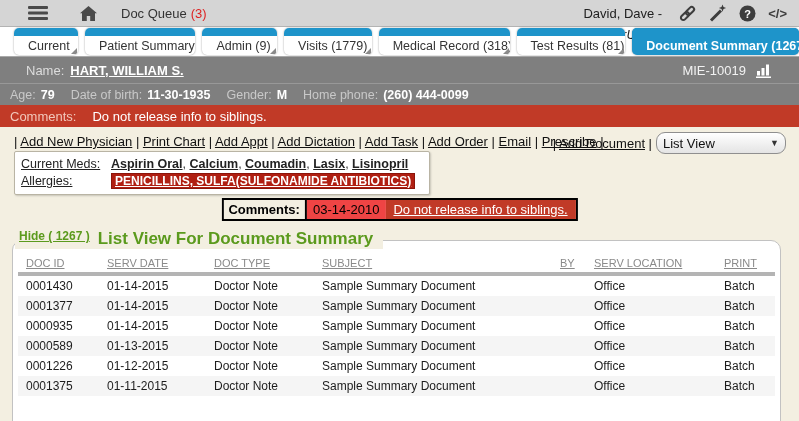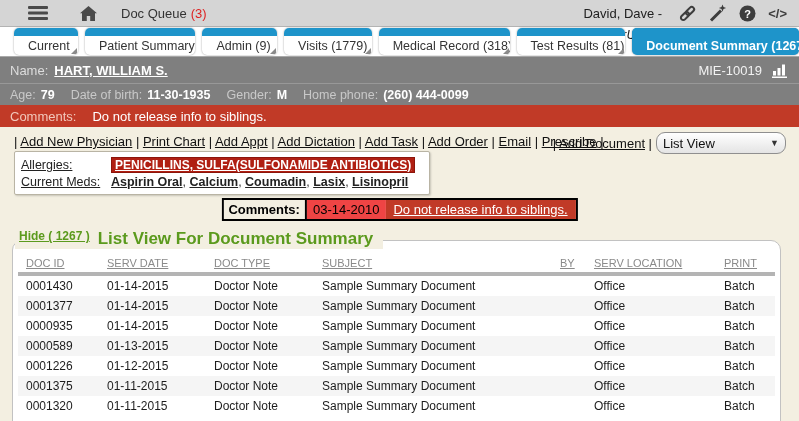--- a/index.html
+++ b/index.html
@@ -44,21 +44,21 @@
   }
   .tab.fold::after {
     content:""; position:absolute; right:1px; bottom:1px;
     border-left:6px solid transparent; border-bottom:6px solid #8a8a8a;
   }
   .tab.active { background:#1e94ca; color:#fff; font-weight:bold; }
 
   
   .namebar {
     height:26px; background:#7f7f7f; display:flex; align-items:center;
-    padding:0 10px; font-size:13px;text-align:center;
+    padding:0 26px; font-size:13px;text-align:center;
   }
   .namebar-label { color:#ddd; margin-right:6px; }
   .name-link { color:#fff; font-weight:bold; text-decoration:underline; cursor:pointer; }
   .bar-spacer { flex:1; }
   .patient-id { color:#f2f2f2; margin-right:10px; }
   .chart-icon { display:flex; cursor:pointer; }
 
   .demobar {
     height:22px; background:#7f7f7f; border-top:1px solid #989898;
     display:flex; align-items:center; gap:16px; padding:0 10px; font-size:12.5px;
@@ -263,26 +263,26 @@
   <div class="right-actions">
     <span class="add-doc-wrap"><span class="action-link">Add Document</span></span>
     <span class="view-select">
       <span>List View</span>
       <span class="arrow">▼</span>
     </span>
   </div>
 
   <div class="allergy-box">
     <div class="allergy-row">
+      <span class="allergy-label">Current Meds:</span>
+      <span class="meds-list"><span class="med-wrap"><span class="med-link">Aspirin Oral</span></span><span class="med-wrap"><span class="med-link">Calcium</span></span><span class="med-wrap"><span class="med-link">Coumadin</span></span><span class="med-wrap"><span class="med-link">Lasix</span></span><span class="med-wrap"><span class="med-link">Lisinopril</span></span></span>
+    </div>
+    <div class="allergy-row">
       <span class="allergy-label">Allergies:</span>
       <span class="allergy-badge">PENICILLINS, SULFA(SULFONAMIDE ANTIBIOTICS)</span>
-    </div>
-    <div class="allergy-row">
-      <span class="allergy-label">Current Meds:</span>
-      <span class="meds-list"><span class="med-wrap"><span class="med-link">Aspirin Oral</span></span><span class="med-wrap"><span class="med-link">Calcium</span></span><span class="med-wrap"><span class="med-link">Coumadin</span></span><span class="med-wrap"><span class="med-link">Lasix</span></span><span class="med-wrap"><span class="med-link">Lisinopril</span></span></span>
     </div>
   </div>
 
   <div class="comment-box">
     <span class="cb-label">Comments:</span>
     <span class="cb-date">03-14-2010</span>
     <span class="cb-text">Do not release info to siblings.</span>
   </div>
 
   <div class="list-section">
@@ -359,25 +359,16 @@
         </tr>
         <tr class="even">
           <td>0001375</td>
           <td>01-11-2015</td>
           <td>Doctor Note</td>
           <td>Sample Summary Document</td>
           <td></td>
           <td>Office</td>
           <td>Batch</td>
         </tr>
-        <tr>
-          <td>0001320</td>
-          <td>01-11-2015</td>
-          <td>Doctor Note</td>
-          <td>Sample Summary Document</td>
-          <td></td>
-          <td>Office</td>
-          <td>Batch</td>
-        </tr>
       </tbody>
     </table>
   </div>
 </div>
 
 </body></html>

